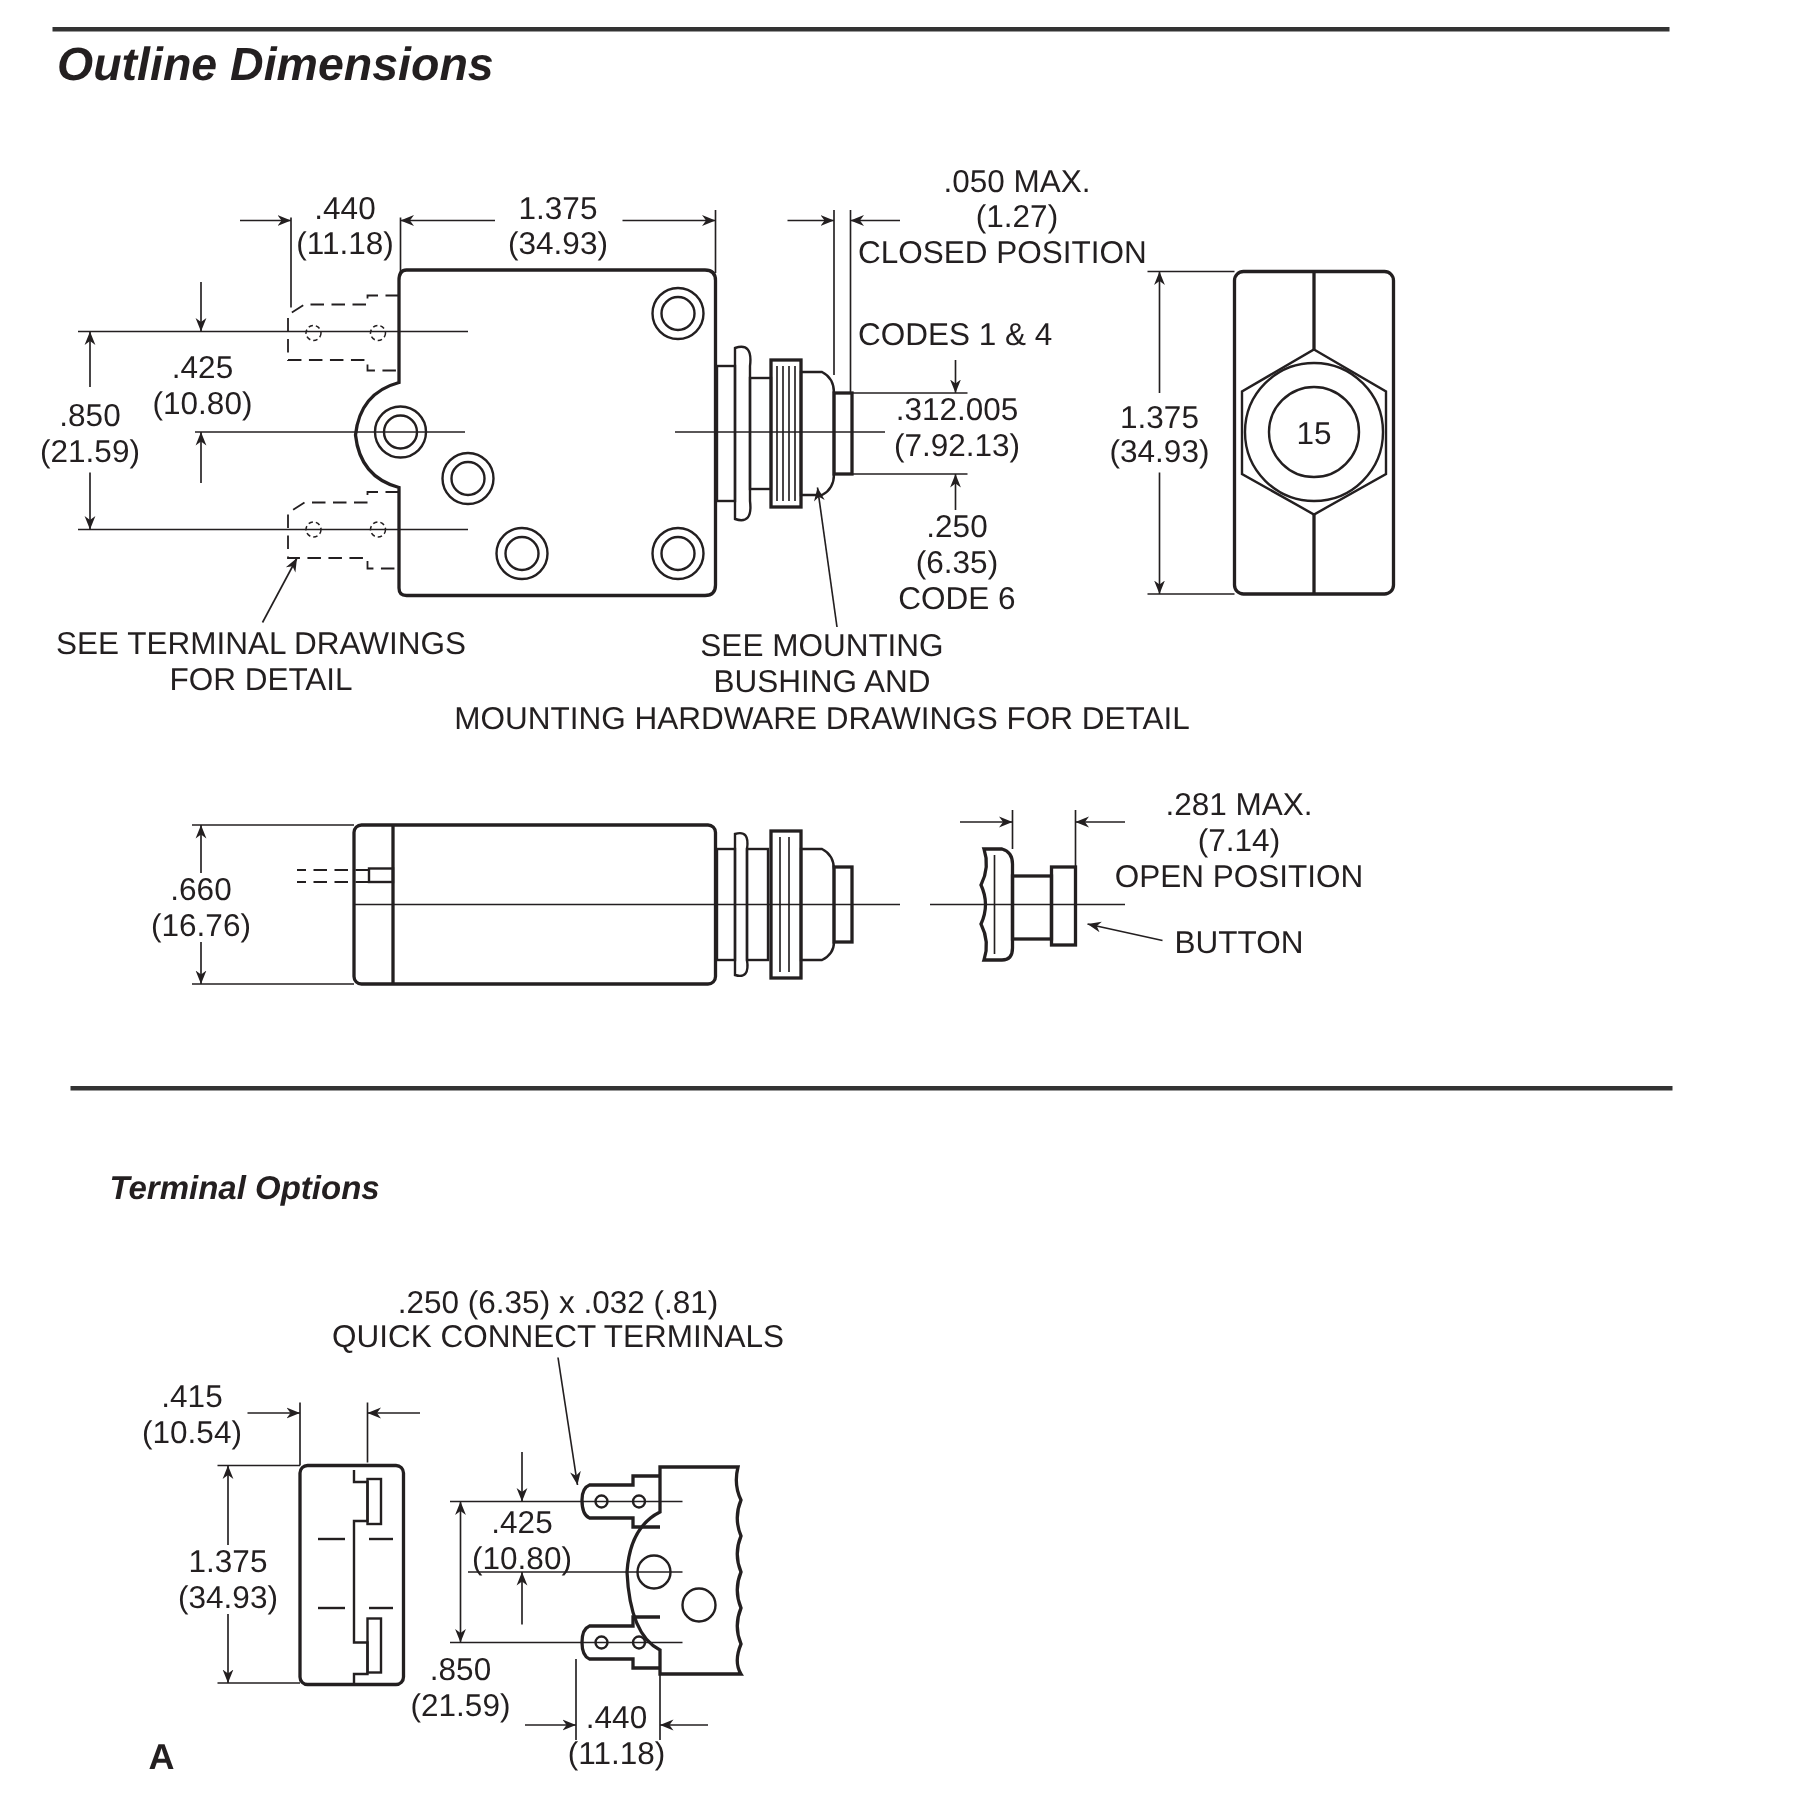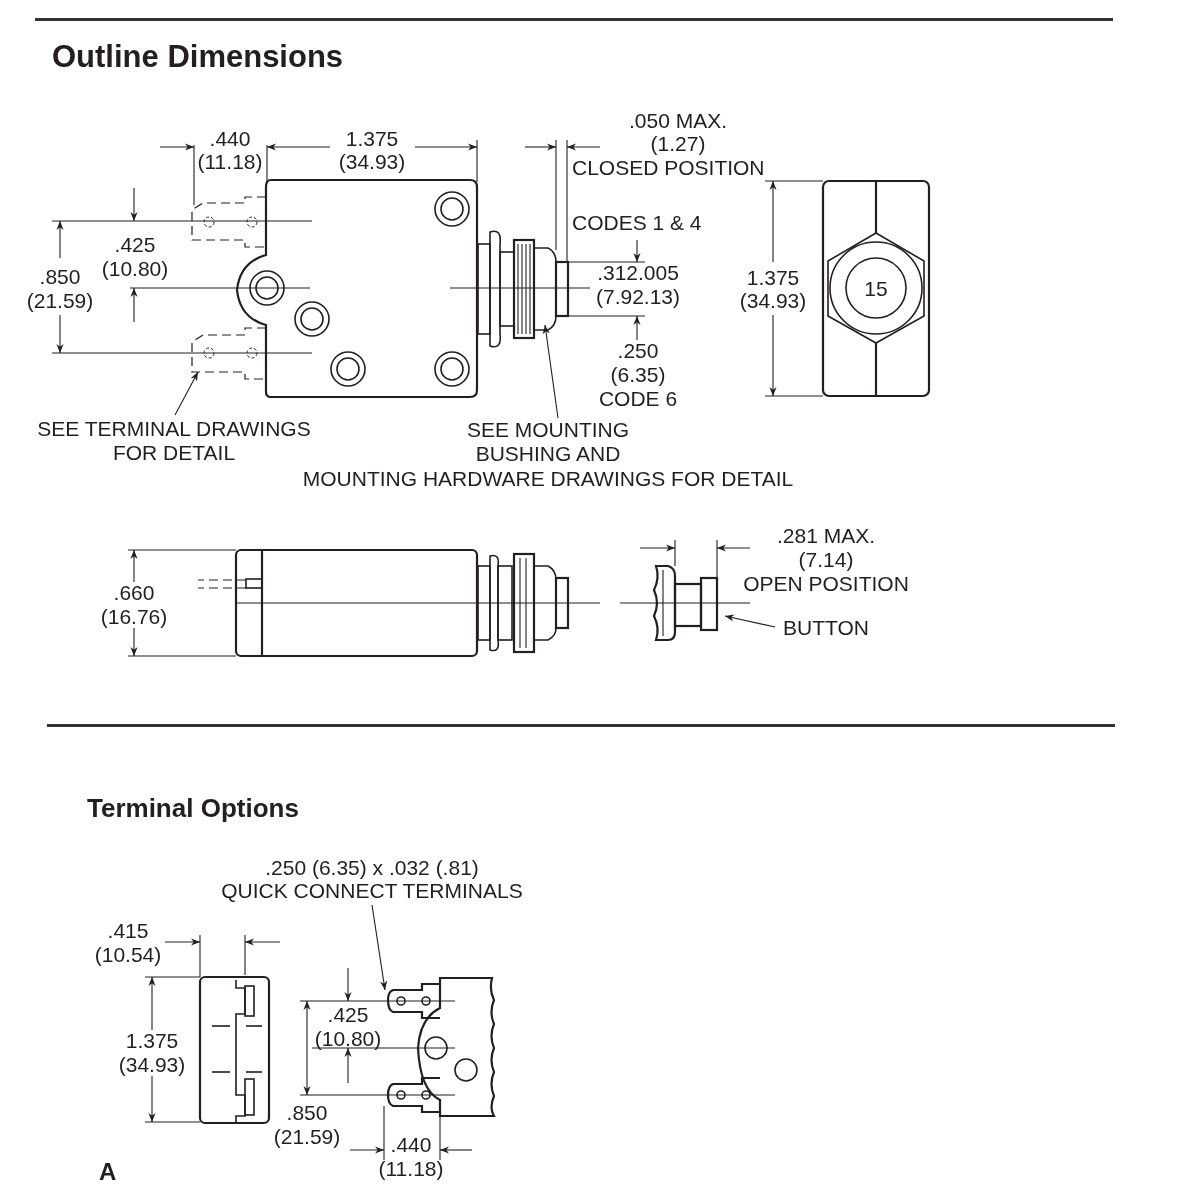--- a/index.html
+++ b/index.html
@@ -1,38 +1,38 @@
 <!DOCTYPE html>
 <html><head>
 <meta charset="utf-8">
 <style>
   html, body { margin: 0; padding: 0; background: #ffffff; }
   body { width: 1197px; height: 1200px; position: relative; overflow: hidden;
          font-family: "Liberation Sans", sans-serif; color: #231f20; }
   .rule { position: absolute; height: 3px; background: #333333; }
-  .heading { position: absolute; font-weight: bold; font-family: "Liberation Sans", sans-serif; color: #231f20; margin: 17px; }
+  .heading { position: absolute; font-weight: bold; font-family: "Liberation Sans", sans-serif; color: #231f20; margin: 3px; font-style: italic; }
   svg.drawing { position: absolute; left: 0; top: 0; }
   svg text { font-family: "Liberation Sans", sans-serif; fill: #231f20; }
   .lbl { font-size: 21px; }
   .lbl-c { font-size: 21px; text-anchor: middle; }
   .ln { stroke: #231f20; stroke-width: 1.1; fill: none; }
   .thick { stroke: #231f20; stroke-width: 2.2; fill: none; }
   .med { stroke: #231f20; stroke-width: 1.6; fill: none; }
   .dash { stroke: #231f20; stroke-width: 1.2; fill: none; stroke-dasharray: 9 5; }
   .dashs { stroke: #231f20; stroke-width: 1; fill: none; stroke-dasharray: 3 2; }
   .ah { fill: #231f20; stroke: none; }
 </style>
 </head>
 <body>
 
 <div class="rule" style="left:35px; top:18px; width:1078px;"></div>
 <div class="rule" style="left:47px; top:724px; width:1068px;"></div>
 
 <h1 class="heading" style="left:35px; top:22px; font-size:31px;">Outline Dimensions</h1>
-<h2 class="heading" style="left:70px; top:776px; font-size:26px;">Terminal Options</h2>
+<h2 class="heading" style="left:70px; top:776px; font-size:22px;">Terminal Options</h2>
 
 <svg class="drawing" width="1197" height="1200" viewBox="0 0 1197 1200" xmlns="http://www.w3.org/2000/svg">
   <defs>
     <marker id="arr" viewBox="0 0 10 10" refX="10" refY="5" markerWidth="9" markerHeight="9" orient="auto-start-reverse" markerUnits="userSpaceOnUse">
       <path d="M0,1 L10,5 L0,9 L3,5 Z" class="ah"></path>
     </marker>
   </defs>
 
   <g>
 

